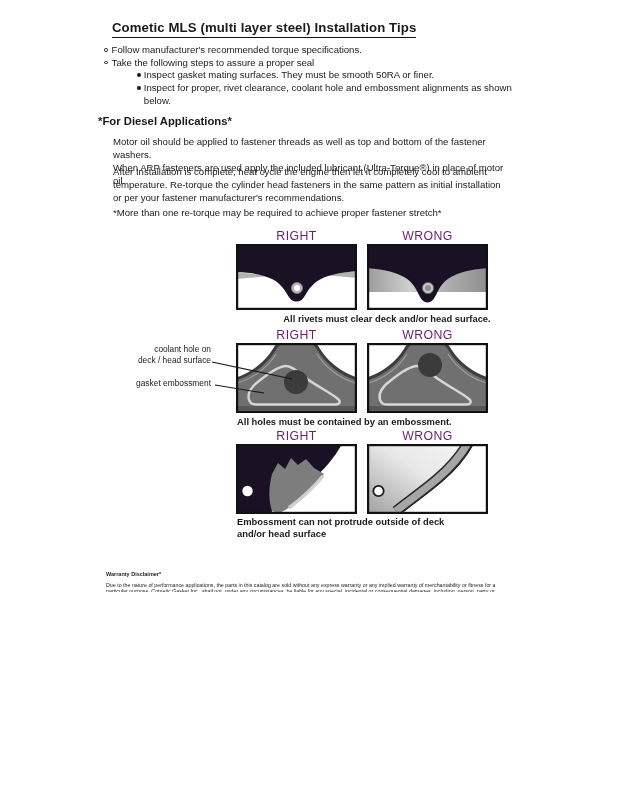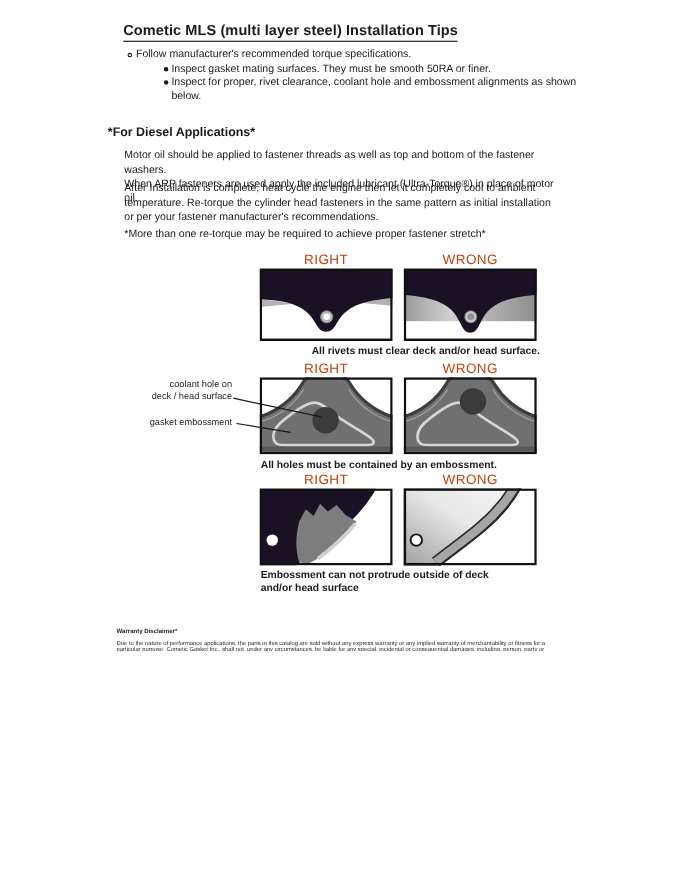--- a/index.html
+++ b/index.html
@@ -3,39 +3,39 @@
 <meta charset="utf-8">
 <style>
   * { margin:0; padding:0; box-sizing:border-box; }
   html,body { background:#ffffff; }
   body { font-family:"Liberation Sans","DejaVu Sans",sans-serif; color:#1a1a1a; }
   .page { position:relative; width:618px; height:592px; background:#fff; overflow:hidden; }
 
   .page-title { position:absolute; left:112px; top:20px; font-size:13.2px; font-weight:bold;
                 letter-spacing:.1px; border-bottom:1.7px solid #111; padding-bottom:2px; }
 
-  .bullets { position:absolute; left:116px; top:44px; width:420px; }
+  .bullets { position:absolute; left:104px; top:44px; width:420px; }
   .b-row { display:flex; align-items:flex-start; line-height:12.7px; font-size:9.6px; }
   .b-row.sub { margin-left:33px; }
   .o-mark { flex:0 0 auto; width:3.6px; height:3.6px; border:1px solid #1a1a1a; border-radius:50%;
             margin:4px 4px 0 0; }
   .dot-mark { flex:0 0 auto; width:3.8px; height:3.8px; background:#1a1a1a; border-radius:50%;
               margin:4px 3px 0 0; }
 
   .diesel-h { position:absolute; left:98px; top:115px; font-size:11.3px; font-weight:bold; }
   .body-p { position:absolute; left:113px; width:404px; font-size:9.6px; line-height:13px;
             white-space:pre-line; }
   #p1 { top:135px; }
   #p2 { top:165px; }
   #note { top:206px; }
 
   .pair { position:absolute; left:236px; width:252px; }
   #pair1 { top:229px; } #pair2 { top:328px; } #pair3 { top:429px; }
   .rw-labels { position:absolute; top:0; left:0; width:252px; display:flex; }
-  .rw-label { width:121px; text-align:center; font-size:12.3px; letter-spacing:.4px; color:#c2410c; }
+  .rw-label { width:121px; text-align:center; font-size:12.3px; letter-spacing:.4px; color:#701a75; }
   .rw-label.wrong { margin-left:10px; }
   .figs { position:absolute; top:15px; left:0; display:flex; }
   .fig { border:0; line-height:0; }
   .fig + .fig { margin-left:10px; }
   .cap { position:absolute; left:1px; font-size:9.4px; font-weight:bold; line-height:11.5px;
          white-space:pre-line; width:300px; }
   #pair1 .cap { top:84px;text-align:center; } #pair2 .cap { top:88px; } #pair3 .cap { top:87px; }
 
   .ann { position:absolute; right:407px; width:130px; text-align:right; font-size:8.4px;
          line-height:11px; white-space:pre-line; }
@@ -52,20 +52,24 @@
 <body>
 
 <div class="page">
 
   <h1 class="page-title">Cometic MLS (multi layer steel) Installation Tips</h1>
 
   <div class="bullets">
     <div class="b-row">
       <span class="o-mark"></span>
       <span>Follow manufacturer's recommended torque specifications.</span>
+    </div>
+    <div class="b-row">
+      <span class="o-mark"></span>
+      <span>Take the following steps to assure a proper seal</span>
     </div>
     <div class="b-row sub">
       <span class="dot-mark"></span>
       <span>Inspect gasket mating surfaces.  They must be smooth 50RA or finer.</span>
     </div>
     <div class="b-row sub">
       <span class="dot-mark"></span>
       <span>Inspect for proper, rivet clearance, coolant hole and embossment alignments as shown below.</span>
     </div>
   </div>

